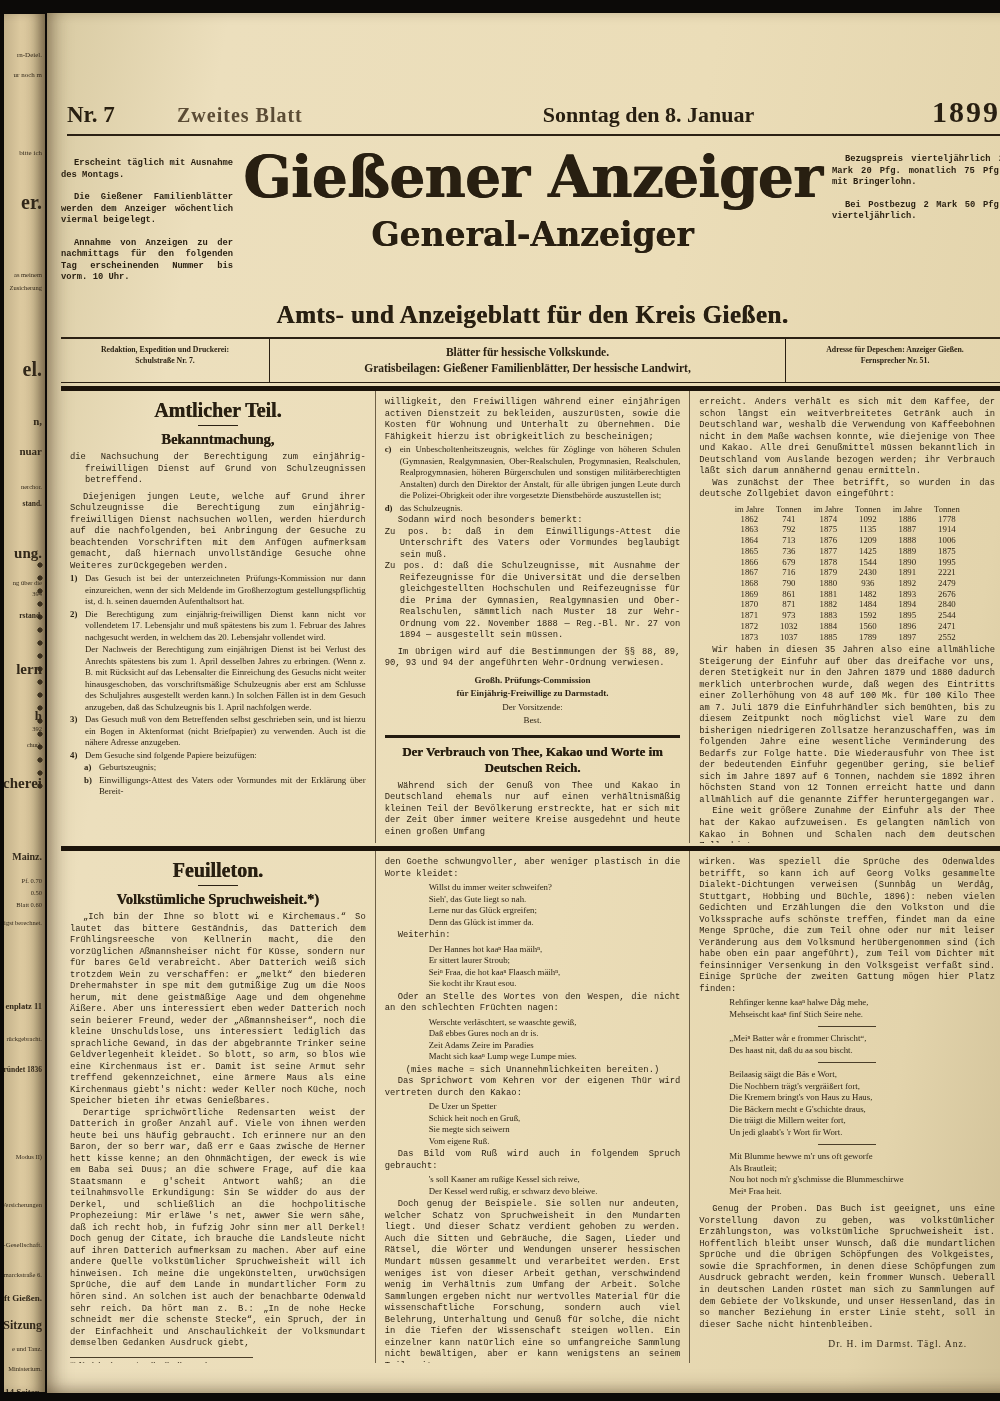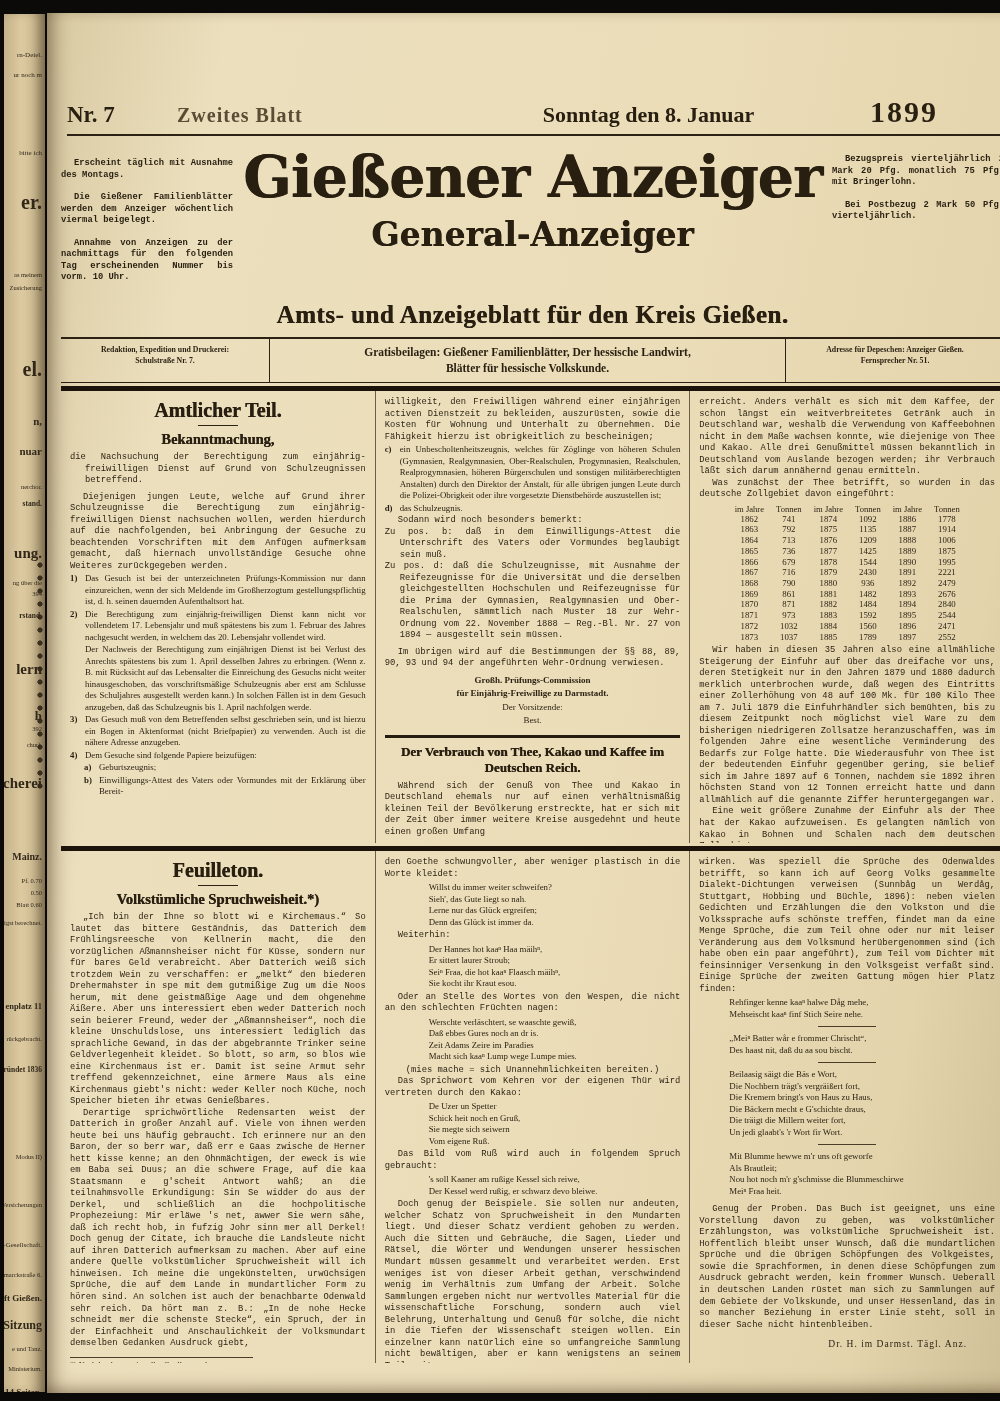--- a/index.html
+++ b/index.html
@@ -32,21 +32,21 @@
   }
   .inner{padding:0 22px 0 14px;}
   
   .top-row{
     display:grid;grid-template-columns:110px 250px 1fr 130px;align-items:baseline;
     margin:82px 4px 0 6px;padding-bottom:5px;border-bottom:2px solid #2b2114;
   }
   .nr{font-size:23px;font-weight:bold;}
   .blatt{font-size:20px;font-weight:bold;color:#5b4c35;letter-spacing:1px;}
   .date{font-size:22px;font-weight:bold;text-align:center;}
-  .year{font-size:30px;font-weight:bold;letter-spacing:2px;}
+  .year{font-size:30px;font-weight:bold;text-align:right;letter-spacing:2px;}
   
   .masthead{display:grid;grid-template-columns:172px 1fr 172px;margin-top:8px;}
   .mast-side{font-size:7.6px;font-weight:bold;text-align:center;line-height:1.35;}
   .mast-side p{margin:0 0 11px;}
   .mast-left{padding-top:14px;}
   .mast-right{padding-top:10px;}
   .mast-center{text-align:center;}
   .main-title{
     font-family:"DejaVu Serif",serif;font-weight:bold;font-size:57px;line-height:.95;
     letter-spacing:-1px;margin-top:6px;text-shadow:.5px 0 currentColor;
@@ -172,22 +172,22 @@
     </div>
 
     <div class="tagline">Amts- und Anzeigeblatt für den Kreis Gießen.</div>
 
     <div class="infobar">
       <div class="ib-left">
         <div>Redaktion, Expedition und Druckerei:</div>
         <div>Schulstraße Nr. 7.</div>
       </div>
       <div class="ib-center">
+        <div>Blätter für hessische Volkskunde.</div>
         <div>Gratisbeilagen: Gießener Familienblätter, Der hessische Landwirt,</div>
-        <div>Blätter für hessische Volkskunde.</div>
       </div>
       <div class="ib-right">
         <div>Adresse für Depeschen: Anzeiger Gießen.</div>
         <div>Fernsprecher Nr. 51.</div>
       </div>
     </div>
     <hr class="heavy">
 
     <div class="cols top-section">
 
@@ -243,21 +243,21 @@
         <p class="hang">Zu pos. d: daß die Schulzeugnisse, mit Ausnahme der Reifezeugnisse für die Universität und die derselben gleichgestellten Hochschulen und Reifezeugnisse für die Prima der Gymnasien, Realgymnasien und Ober-Realschulen, sämmtlich nach Muster 18 zur Wehr-Ordnung vom 22. November 1888 — Reg.-Bl. Nr. 27 von 1894 — ausgestellt sein müssen.</p>
         <div class="gap"></div>
         <p>Im übrigen wird auf die Bestimmungen der §§ 88, 89, 90, 93 und 94 der angeführten Wehr-Ordnung verwiesen.</p>
         <div class="sig">
             <div>Großh. Prüfungs-Commission</div>
             <div>für Einjährig-Freiwillige zu Darmstadt.</div>
             <div>Der Vorsitzende:</div>
             <div>Best.</div>
           </div>
         <div class="thick-short"></div>
-        <h4 class="vb">Der Verbrauch von Thee, Kakao und Kaffee im Deutschen Reich.</h4>
+        <h4 class="vb">Der Verbrauch von Thee, Kakao und Worte im Deutschen Reich.</h4>
         <p>Während sich der Genuß von Thee und Kakao in Deutschland ehemals nur auf einen verhältnismäßig kleinen Teil der Bevölkerung erstreckte, hat er sich mit der Zeit über immer weitere Kreise ausgedehnt und heute einen großen Umfang</p>
       </div>
 
       <div class="col">
         <p class="noind">erreicht. Anders verhält es sich mit dem Kaffee, der schon längst ein weitverbreitetes Getränk auch in Deutschland war, weshalb die Verwendung von Kaffeebohnen nicht in dem Maße wachsen konnte, wie diejenige von Thee und Kakao. Alle drei Genußmittel müssen bekanntlich in Deutschland vom Auslande bezogen werden; ihr Verbrauch läßt sich darum annähernd genau ermitteln.</p>
         <p>Was zunächst der Thee betrifft, so wurden in das deutsche Zollgebiet davon eingeführt:</p>
         <table class="imports">
           <thead>
             <tr>
                 <th>im Jahre</th>

